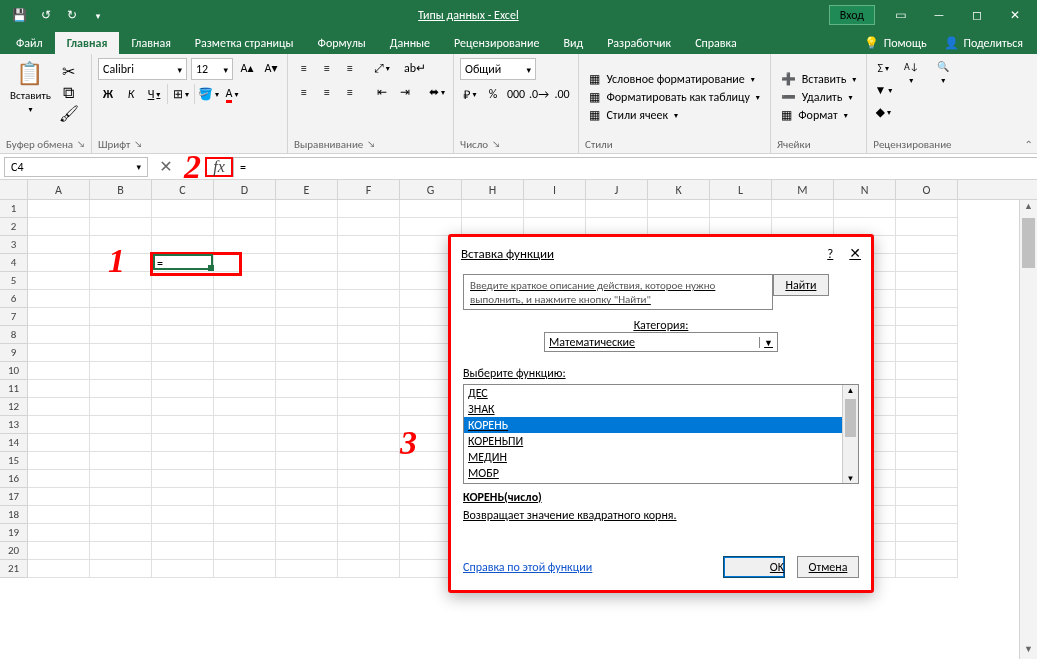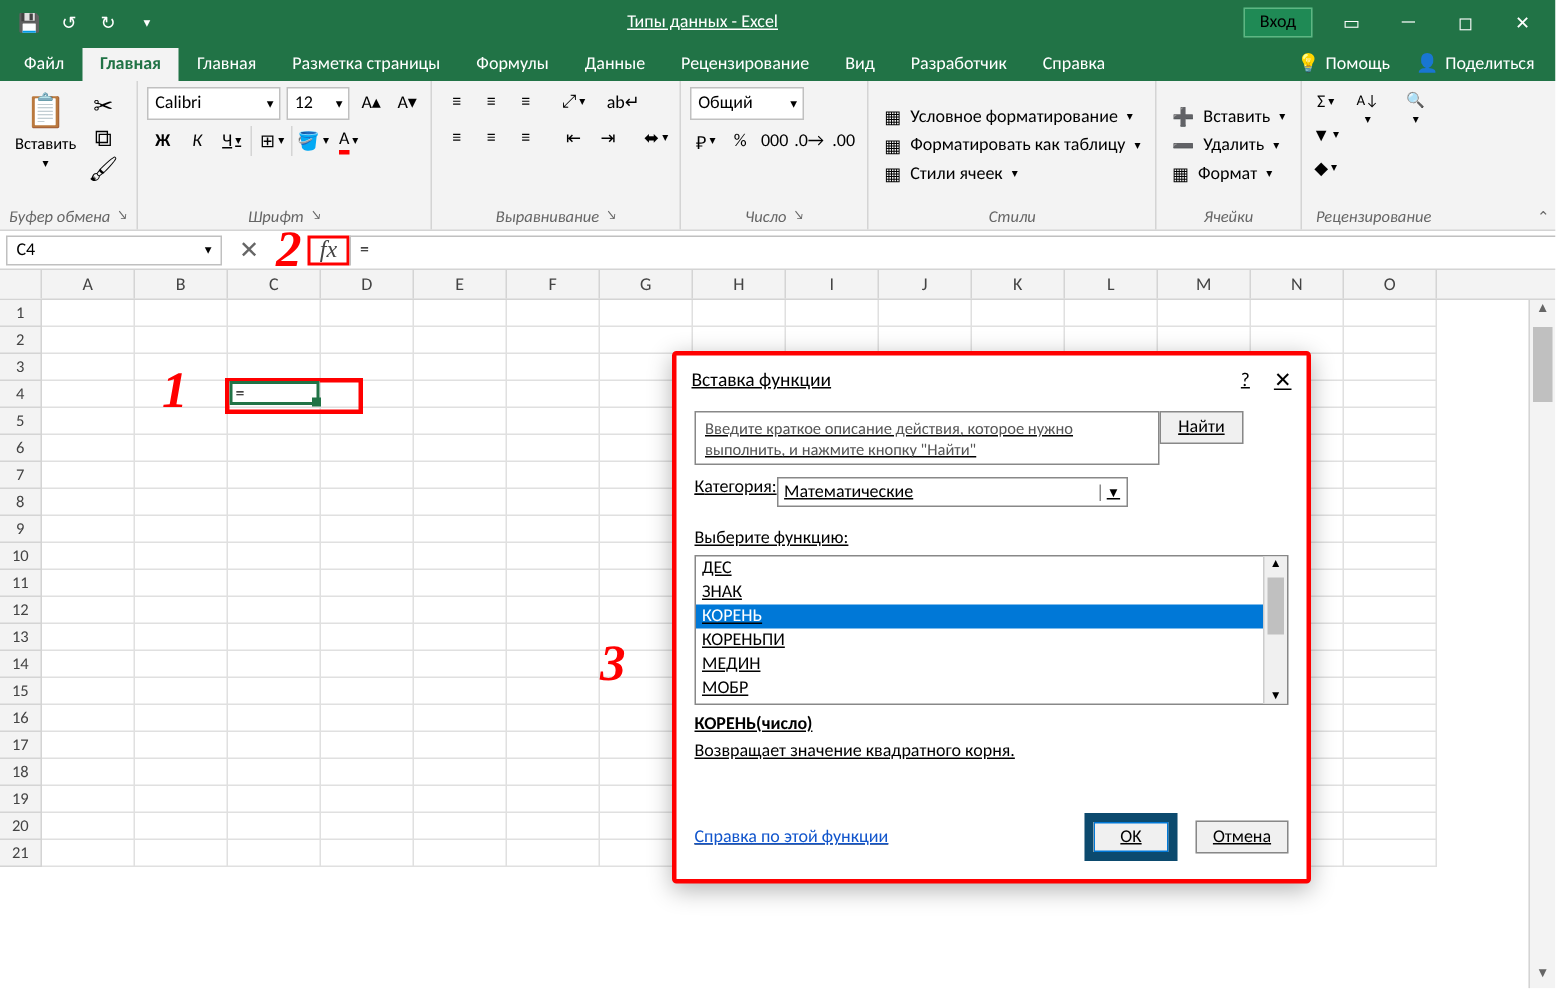--- a/index.html
+++ b/index.html
@@ -15,21 +15,21 @@
 
 .tabbar { background: #217346; height: 24px; display: flex; align-items: flex-end; padding-left: 4px; font-size: 12px; }
 .tab { padding: 4px 12px; color: #fff; cursor: pointer; }
 .tab.active { background: #f3f3f3; color: #217346; font-weight: 600; }
 .tab-extras { margin-left: auto; display: flex; gap: 2px; padding-right: 6px; }
 .tab-extra { padding: 4px 8px; color: #fff; display: flex; align-items: center; gap: 4px; cursor: pointer; }
 
 .ribbon { background: #f3f3f3; border-bottom: 1px solid #d4d4d4; height: 100px; display: flex; }
 .rgroup { border-right: 1px solid #d4d4d4; padding: 4px 6px 2px; display: flex; flex-direction: column; }
 .rgroup-body { flex: 1; display: flex; gap: 4px; align-items: flex-start; }
-.rgroup-label { text-align: center; font-size: 11px; color: #666; padding-top: 2px; display: flex; justify-content: center; gap: 4px; font-style: italic; }
+.rgroup-label { text-align: center; font-size: 11px; color: #666; padding-top: 2px; display: flex; gap: 4px; }
 .rgroup-label .dl { font-size: 9px; cursor: pointer; }
 .big-btn { display: flex; flex-direction: column; align-items: center; justify-content: center; font-size: 11px; padding: 2px 4px; cursor: pointer; gap: 2px; }
 .mini-btns { display: flex; flex-direction: column; gap: 3px; padding-top: 4px;}
 .mini-btn { width: 20px; height: 18px; display:flex; align-items:center; justify-content:center; cursor:pointer; }
 .font-row { display: flex; gap: 4px; }
 .combo { border: 1px solid #c0c0c0; background: #fff; height: 22px; display: flex; align-items: center; padding: 0 4px; font-size: 12px; cursor: pointer; }
 .combo .dd { margin-left: auto; font-size: 9px; }
 .fontname { width: 89px; }
 .fontsize { width: 42px; }
 .icon-row { display: flex; gap: 3px; }
@@ -91,21 +91,21 @@
 .list-scroll .arr { position:absolute; left:0; right:0; text-align:center; font-size:8px; }
 .list-scroll .arr.up { top:0; }
 .list-scroll .arr.dn { bottom:0; }
 .list-scroll .thumb { position:absolute; left:2px; right:2px; top:14px; height:38px; background:#c0c0c0; }
 .func-sig { font-weight:bold; margin-top:6px; }
 .func-desc { margin-top:4px; }
 .dlg-footer { display:flex; align-items:center; margin-top:34px; gap:12px; }
 .dlg-link { color:#1155cc; text-decoration:underline; cursor:pointer; }
 .dlg-footer .spacer { flex:1; }
 .dlg-btn { border:1px solid #888; background:#f0f0f0; padding:3px 0; width:62px; text-align:center; cursor:pointer; }
-.dlg-btn.primary { border:6px solid #0c4a6e; box-shadow: inset 0 0 0 1px #0078d7; }
+.dlg-btn.primary { border:1px solid #0c4a6e; box-shadow: inset 0 0 0 1px #0078d7; text-align: right; }
 
 .underline-letter { text-decoration: underline; }
 </style>
 </head>
 <body>
 
 <div class="titlebar">
   <div class="quick-access">
     <div class="qa-btn">💾</div>
     <div class="qa-btn">↺</div>
@@ -752,21 +752,21 @@
       <span>Вставка функции</span>
       <span class="spacer"></span>
       <span class="help">?</span>
       <span class="close">✕</span>
     </div>
     <div class="dlg-body">
       <div class="dlg-row">
         <div class="search-box">Введите краткое описание действия, которое нужно выполнить, и нажмите кнопку "Найти"</div>
         <div class="find-btn"><span class="underline-letter">Н</span><span id="find-rest">айти</span></div>
       </div>
-      <div class="dlg-row" style="margin-top:8px; align-items:flex-start;">
+      <div class="dlg-row" style="margin-top:8px; align-items:center;flex-direction:column;">
         <span><span class="underline-letter">К</span><span id="cat-rest">атегория:</span></span>
         <div class="cat-combo">
             <span>Математические</span>
             <span class="dd">▼</span>
           </div>
       </div>
       <div class="dlg-label" style="margin-top:14px;">Выберите функцию:</div>
       <div class="func-list">
         <div class="func-items" id="func-items">
             <div class="func-item">ДЕС</div>

